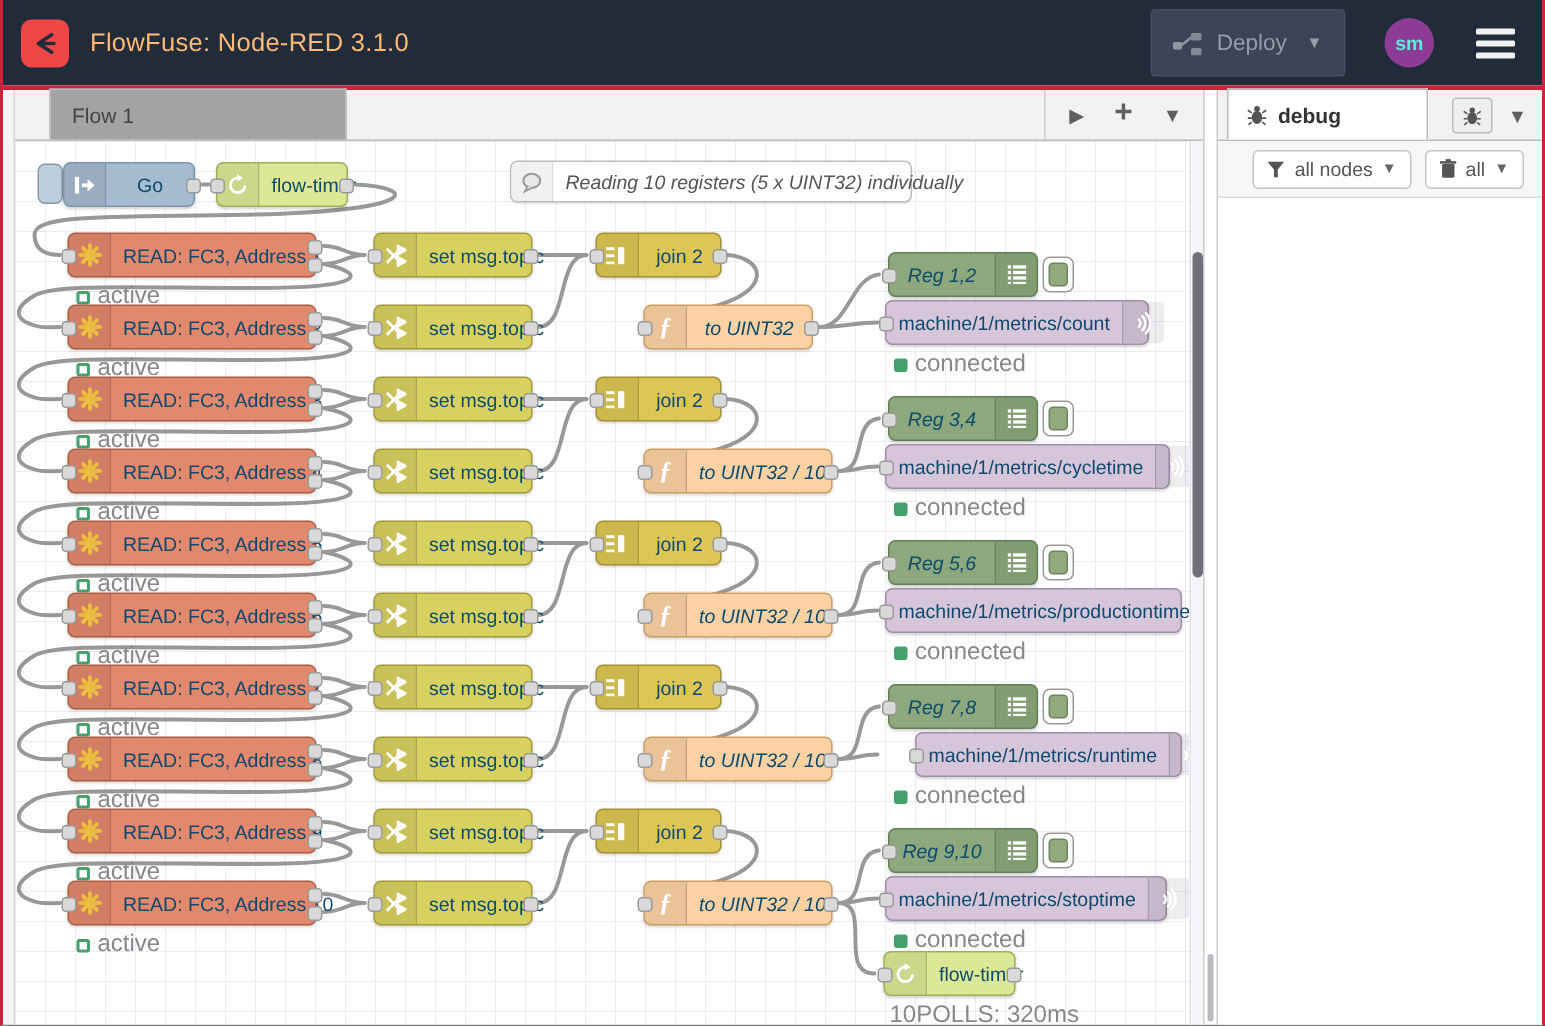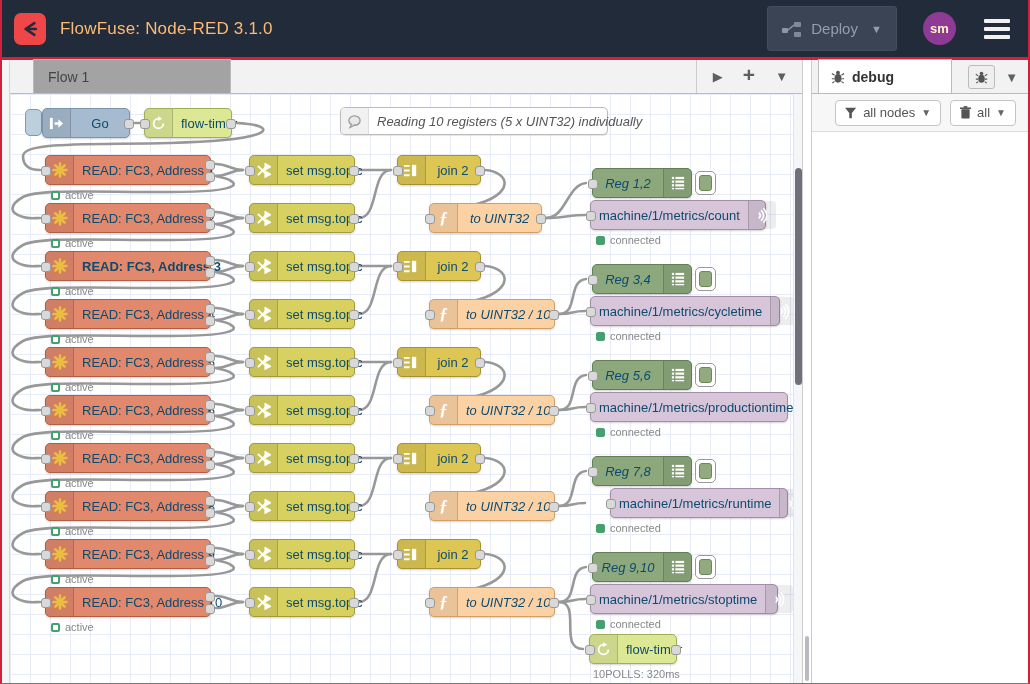--- a/index.html
+++ b/index.html
@@ -8,21 +8,21 @@
          border-left:2px solid #d1203b; border-right:2px solid #d1203b; border-bottom:1px solid #777; }
 
   
   .header { height:57px; background:#212b3a; display:flex; align-items:center; padding:0 16px 0 12px; flex:0 0 auto; }
   .logo { width:32px; height:32px; background:#ef4747; border-radius:7px; display:flex; align-items:center; justify-content:center; }
   .app-title { color:#fdba74; font-size:17px; margin-left:14px; letter-spacing:.2px; }
   .hdr-right { margin-left:auto; display:flex; align-items:center; gap:26px; }
   .deploy-btn { background:#3b4454; border:1px solid #434d5e; border-radius:3px; height:45px; width:130px;
                 display:flex; align-items:center; justify-content:center; gap:9px; color:#959daa; font-size:15px; cursor:pointer; }
   .deploy-chevron { font-size:11px; color:#959daa; margin-left:4px; }
-  .avatar { width:33px; height:33px; border-radius:50%; background:#8d3b94; color:#fef9c3; font-size:13px; font-weight:bold;
+  .avatar { width:33px; height:33px; border-radius:50%; background:#8d3b94; color:#5eead4; font-size:13px; font-weight:bold;
             display:flex; align-items:center; justify-content:center; cursor:pointer; }
   .burger { display:flex; flex-direction:column; gap:4px; cursor:pointer; padding:4px 2px; }
   .burger div { width:26px; height:4px; background:#f2f2f2; border-radius:1px; }
   .red-line { height:3px; background:#d1203b; flex:0 0 auto; }
 
   
   .main { flex:1; display:flex; min-height:0; }
   .palette-strip { width:8px; background:#f5f5f5; border-right:1px solid #d8d8d8; }
   .editor-col { width:792px; display:flex; flex-direction:column; min-width:0; }
 
@@ -66,21 +66,21 @@
   .n-mqtt   { background:#d7c5da; border-color:#a38ea8; }
   .n-comment { background:#fff; border-color:#bbb; height:28px; box-shadow:0 1px 1px rgba(0,0,0,.10); }
   .n-comment .icon { background:#f1f1f1; border-right:1px solid #ddd; }
   .n-comment .label { color:#555; font-style:italic; }
 
   .inject-btn { position:absolute; width:17px; height:27px; background:#bccfdc; border:1px solid #8a97a0; border-radius:5px; cursor:pointer; }
   .dbg-toggle { position:absolute; width:21px; height:24px; background:#fff; border:1px solid #999; border-radius:5px;
                 display:flex; align-items:center; justify-content:center; cursor:pointer; }
   .dbg-toggle .inner { width:13px; height:16px; background:#91ab7f; border:1px solid #6d865d; border-radius:3px; }
 
-  .status { position:absolute; display:flex; align-items:center; gap:5px; font-size:11px; color:#888; white-space:nowrap; }
+  .status { position:absolute; display:flex; align-items:center; gap:5px; font-size:16px; color:#888; white-space:nowrap; }
   .sq { width:9px; height:9px; border:2px solid #44a06c; border-radius:2px; background:#fff; flex:0 0 auto; }
   .sq.filled { background:#44a06c; border-width:1px; }
 
   
   .splitter { width:10px; background:#fff; border-left:1px solid #ccc; border-right:1px solid #ccc; position:relative; cursor:col-resize; }
   .splitter-thumb { position:absolute; bottom:2px; left:2px; width:4px; height:45px; background:#b9b9c2; border-radius:2px; }
   .sidebar { width:216px; display:flex; flex-direction:column; background:#fff; }
   .sb-tabbar { height:34px; background:#f2f2f2; border-bottom:1px solid #bbb; display:flex; align-items:flex-end; }
   .sb-tab { width:134px; height:34px; background:#fff; border:1px solid #bbb; border-bottom:none; margin-left:6px;
             display:flex; align-items:center; gap:7px; padding-left:12px; font-size:14px; font-weight:bold; color:#333; cursor:pointer; }
@@ -289,21 +289,21 @@
                     <path d="M2 13 L11 4"></path>
                     <polygon points="10,1.2 15,4 10,6.8"></polygon>
                     <polygon points="10,9.2 15,12 10,14.8"></polygon>
                   </g>
                 </svg>
               </span>
               <span class="label">set msg.topic</span>
               <span class="port in"></span>
               <span class="port out"></span>
             </div>
-            <div class="node n-modbus" style="left: 35px; top: 157px; width: 166px; font-weight: bold;">
+            <div class="node n-modbus" style="left: 35px; top: 157px; width: 166px;">
               <span class="icon">
                 <svg width="16" height="16" viewBox="0 0 16 16">
                   <g stroke="#ecbe3f" stroke-width="2.6" stroke-linecap="round">
                     <path d="M8 1.5 V14.5 M1.5 8 H14.5 M3.4 3.4 L12.6 12.6 M12.6 3.4 L3.4 12.6"></path>
                   </g>
                 </svg>
               </span>
               <span class="label">READ: FC3, Address 3</span>
               <span class="port in"></span>
               <span class="port out1"></span>

